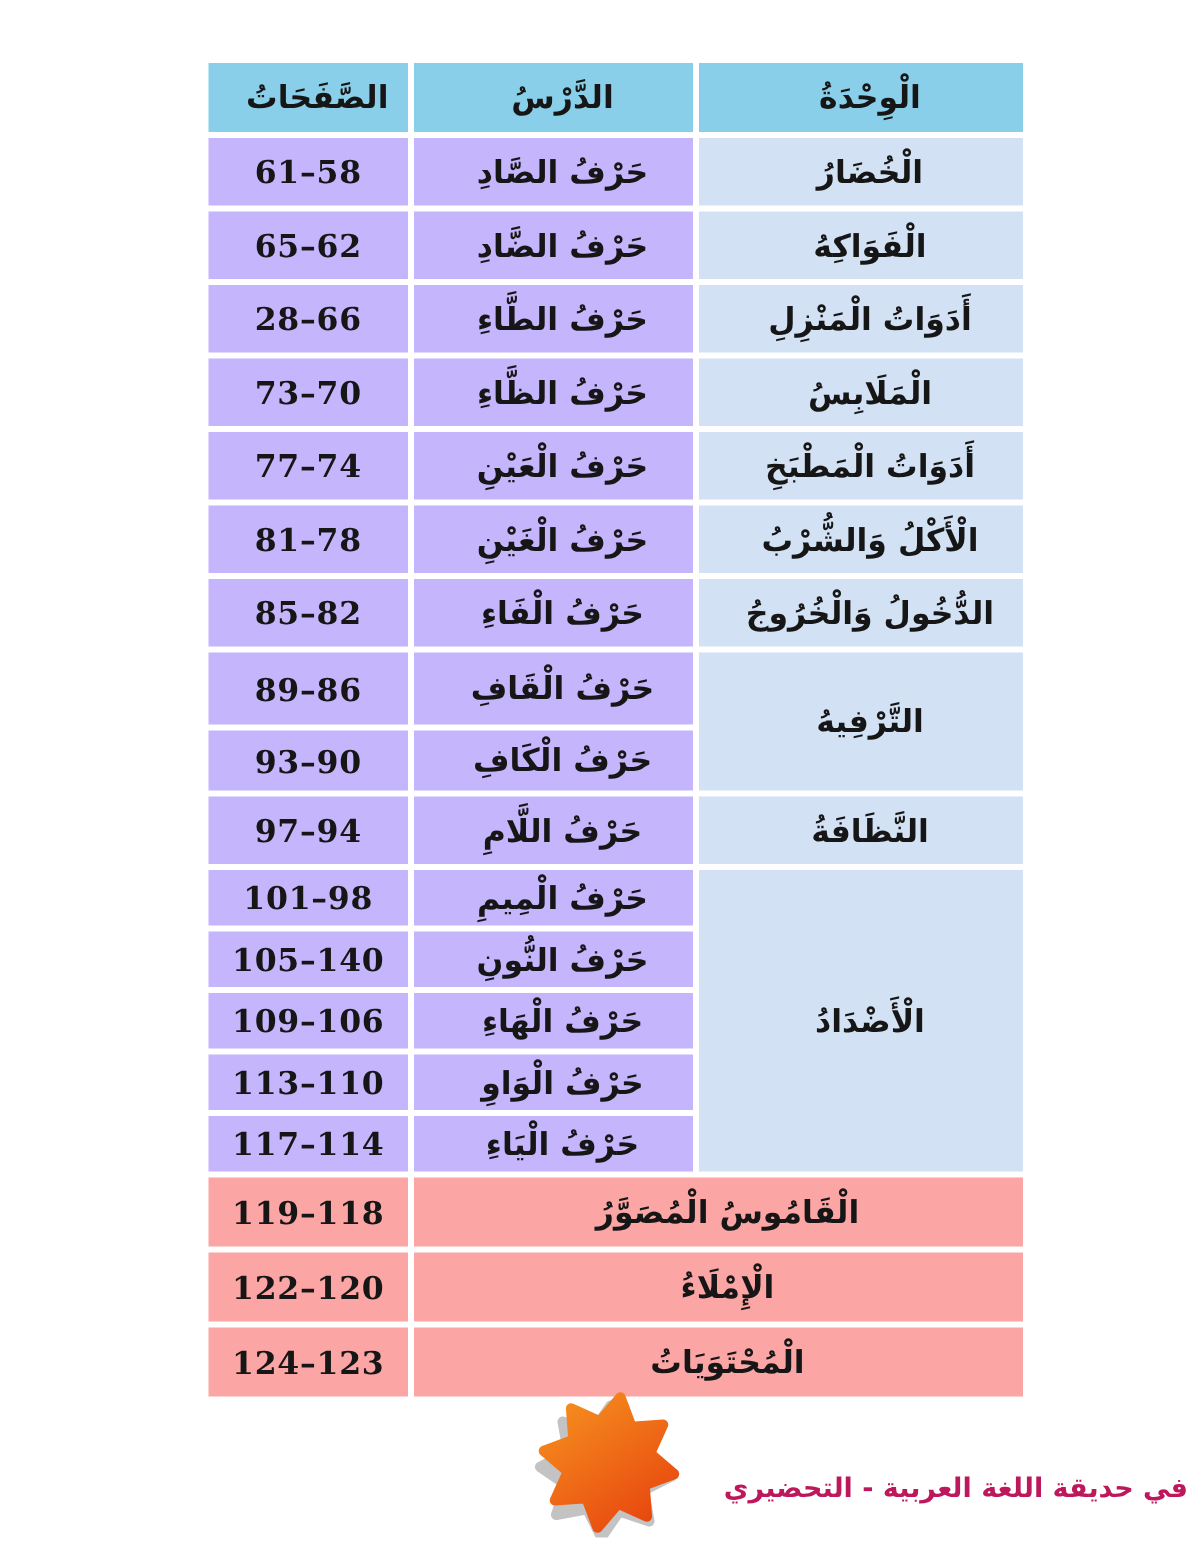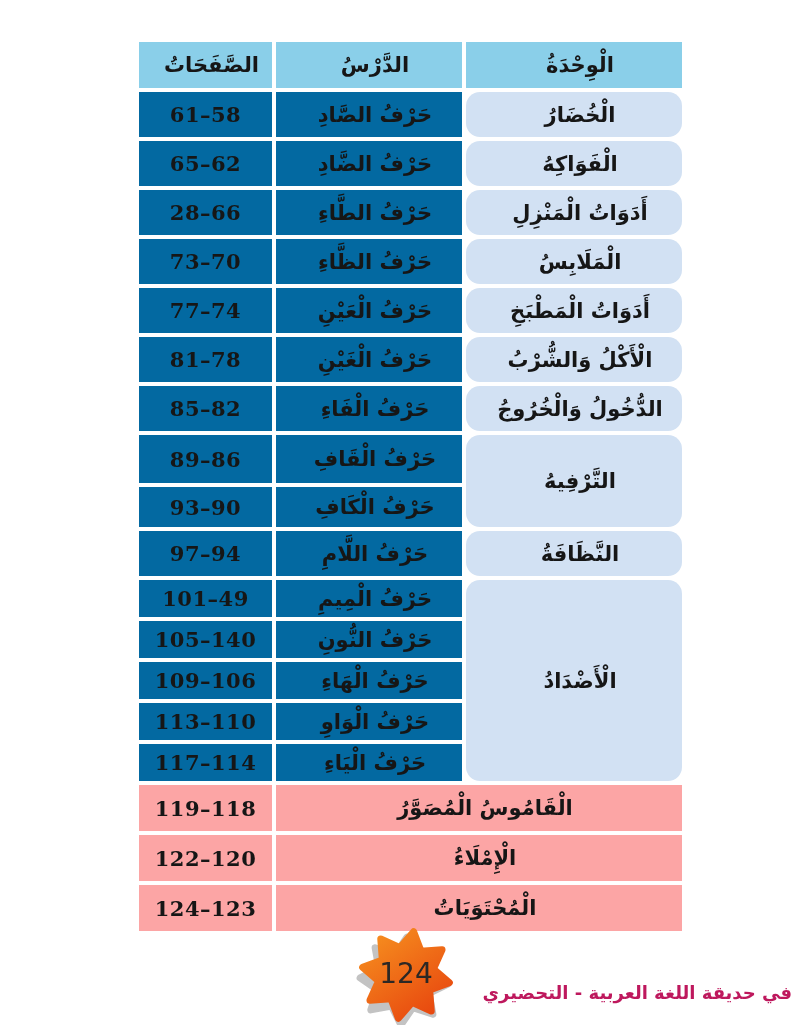--- a/index.html
+++ b/index.html
@@ -22,22 +22,22 @@
   col.c-lesson { width:186px; }
   col.c-pages  { width:133px; }
 
   th, td {
     text-align:center; vertical-align:middle;
     color:#161616; font-weight:bold;
     white-space:nowrap; overflow:visible;
     padding:0;
   }
   .head   { background:#8ACFE9; font-size:23px; }
-  .unitbg { background:#D2E1F3;border-radius:14px; }
-  .tanbg  { background:#0369a1;margin-left:48px; }
+  .unitbg { background:#D2E1F3; }
+  .tanbg  { background:#c4b5fd;margin-left:48px; }
   .pinkbg { background:#fca5a5; }
   .ar     { font-size:21px;padding-left:12px; }
   .num {
     font-family:"DejaVu Serif", serif;
     font-size:21px; font-weight:bold;
     direction:ltr; unicode-bidi:isolate;
     letter-spacing:0.5px;
   }
   tr.h-head { height:46px; }
   tr.h-std  { height:45px; }
@@ -126,21 +126,21 @@
       <td class="tanbg"><span class="num">93–90</span></td>
     </tr>
     <tr class="h-std">
       <td class="unitbg ar">النَّظَافَةُ</td>
       <td class="tanbg ar">حَرْفُ اللَّامِ</td>
       <td class="tanbg"><span class="num">97–94</span></td>
     </tr>
     <tr class="h-opp">
       <td class="unitbg ar" rowspan="5">الْأَضْدَادُ</td>
       <td class="tanbg ar">حَرْفُ الْمِيمِ</td>
-      <td class="tanbg"><span class="num">101–49</span></td>
+      <td class="tanbg"><span class="num">101–98</span></td>
     </tr>
     <tr class="h-opp">
       <td class="tanbg ar">حَرْفُ النُّونِ</td>
       <td class="tanbg"><span class="num">105–140</span></td>
     </tr>
     <tr class="h-opp">
       <td class="tanbg ar">حَرْفُ الْهَاءِ</td>
       <td class="tanbg"><span class="num">109–106</span></td>
     </tr>
     <tr class="h-opp">
@@ -174,16 +174,15 @@
         <stop offset="1" stop-color="#E63E0D"></stop>
       </linearGradient>
     </defs>
     <g transform="translate(-2,6) rotate(4 50 50)">
       <polygon points="50,6 60.7,24.1 81.1,18.9 75.9,39.3 94,50 75.9,60.7 81.1,81.1 60.7,75.9 50,94 39.3,75.9 18.9,81.1 24.1,60.7 6,50 24.1,39.3 18.9,18.9 39.3,24.1" fill="#c3c3c3" stroke="#c3c3c3" stroke-width="7" stroke-linejoin="round"></polygon>
     </g>
     <g transform="rotate(10 50 50)">
       <polygon points="50,6 60.7,24.1 81.1,18.9 75.9,39.3 94,50 75.9,60.7 81.1,81.1 60.7,75.9 50,94 39.3,75.9 18.9,81.1 24.1,60.7 6,50 24.1,39.3 18.9,18.9 39.3,24.1" fill="url(#starGrad)" stroke="url(#starGrad)" stroke-width="7" stroke-linejoin="round"></polygon>
     </g>
   </svg>
-  <span class="badge-num">124</span>
 </div>
 
 <div class="book-title">في حديقة اللغة العربية - التحضيري</div>
 
 </body></html>

